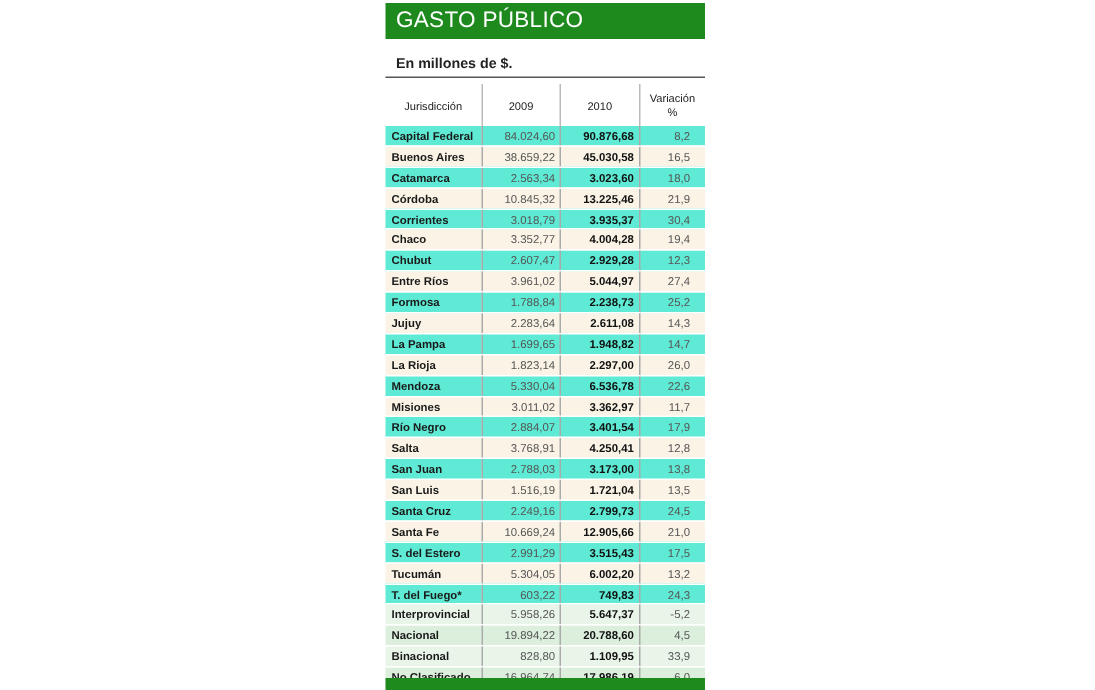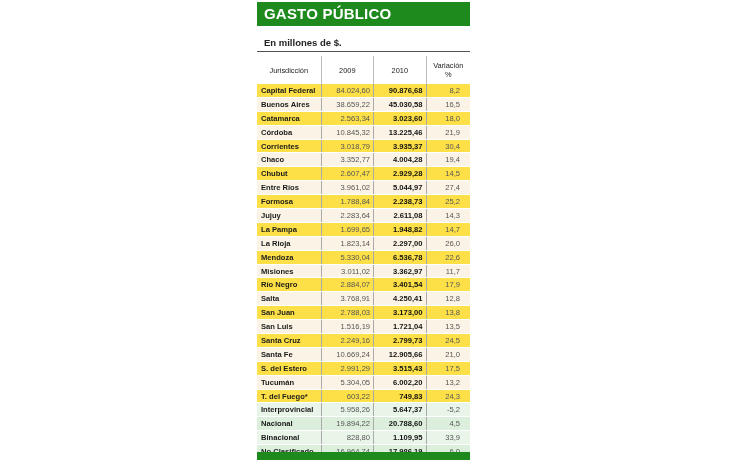--- a/index.html
+++ b/index.html
@@ -1,29 +1,29 @@
 <!DOCTYPE html>
 <html><head>
 <meta charset="utf-8">
 <style>
   html,body{margin:0;padding:0;background:#ffffff;}
   body{width:730px;height:460px;position:relative;overflow:hidden;font-family:"Liberation Sans",sans-serif;}
   .card{position:absolute;left:257px;top:2px;width:213px;height:458px;background:#fff;}
-  .title-bar{height:24px;background:#1e8a1e;color:#fff;font-weight:bold;font-size:15px;line-height:24px;padding-left:7px;letter-spacing:0.2px;font-family:"Liberation Sans",sans-serif;}
+  .title-bar{height:24px;background:#1e8a1e;color:#fff;font-weight:normal;font-size:15px;line-height:24px;padding-left:7px;letter-spacing:0.2px;font-family:"Liberation Sans",sans-serif;}
   .subtitle{font-size:9.5px;font-weight:bold;color:#222;padding:7px 0 3px 7px;border-bottom:1px solid #555;margin:4px 0 0 0;}
   table{border-collapse:collapse;width:213px;font-size:7.6px;margin-top:4px;}
   th{font-weight:normal;color:#222;height:26px;font-size:7.4px;vertical-align:middle;border-right:1px solid #bbb;}
   th:last-child{border-right:none;margin-top:10px;}
   td{height:12.9px;padding:0 3px;border-right:1px solid #aaa;border-bottom:1px solid #fff;}
   td:last-child{border-right:none;}
   .c-name{font-weight:bold;color:#1a1a1a;text-align:left;width:56px;padding-left:4px;}
   .c-2009{text-align:right;color:#555;width:45px;}
   .c-2010{text-align:right;font-weight:bold;color:#111;width:45px;}
   .c-var{text-align:right;color:#555;width:30px;padding-right:10px;}
-  tr.prov{background:#fde047;}
+  tr.prov{background:#5eead4;}
   tr.prov:nth-child(even){background:#fbf4e6;}
   tr.other{background:#dcefdc;}
   tr.other:nth-child(even){background:#eaf5ea;}
   .bottom-bar{position:absolute;left:0;bottom:0;width:213px;height:8px;background:#1e8a1e;}
 </style>
 </head>
 <body>
 
 <div class="card">
   <div class="title-bar">
@@ -77,21 +77,21 @@
         <tr class="prov">
           <td class="c-name">Chaco</td>
           <td class="c-2009">3.352,77</td>
           <td class="c-2010">4.004,28</td>
           <td class="c-var">19,4</td>
         </tr>
         <tr class="prov">
           <td class="c-name">Chubut</td>
           <td class="c-2009">2.607,47</td>
           <td class="c-2010">2.929,28</td>
-          <td class="c-var">14,5</td>
+          <td class="c-var">12,3</td>
         </tr>
         <tr class="prov">
           <td class="c-name">Entre Ríos</td>
           <td class="c-2009">3.961,02</td>
           <td class="c-2010">5.044,97</td>
           <td class="c-var">27,4</td>
         </tr>
         <tr class="prov">
           <td class="c-name">Formosa</td>
           <td class="c-2009">1.788,84</td>

